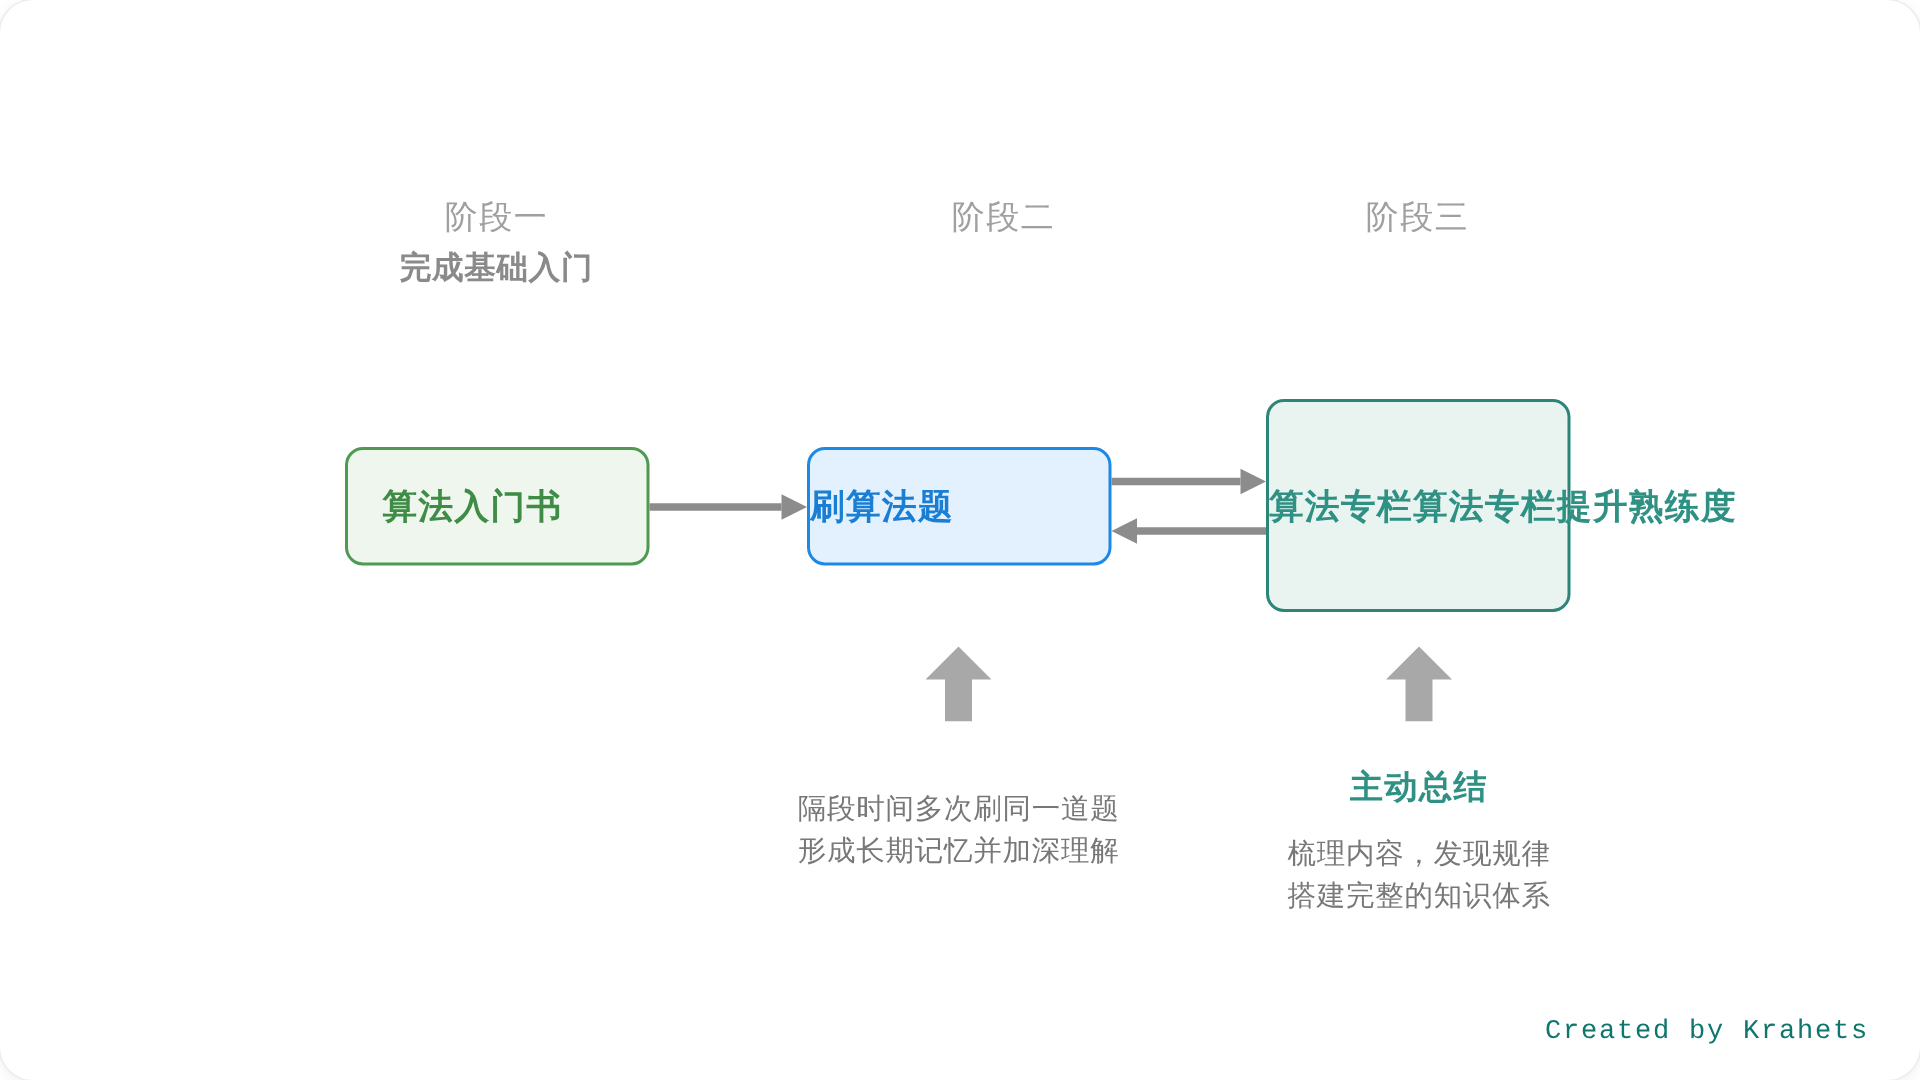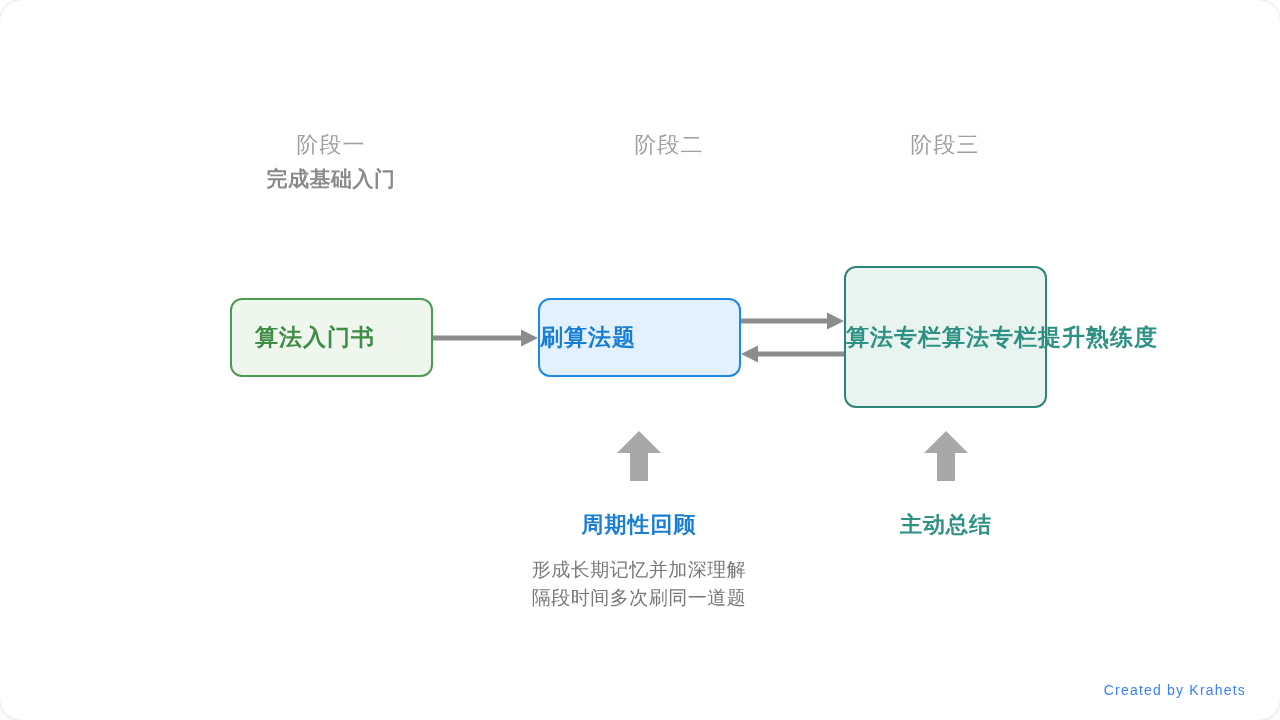--- a/index.html
+++ b/index.html
@@ -120,23 +120,23 @@
     color: #787878;
     line-height: 28px;
     letter-spacing: 0.5px;
   }
 
   
   #watermark {
     position: absolute;
     right: 34px;
     bottom: 22px;
-    font-family: Liberation Sans, sans-serif;
-    font-size: 14px;
-    color: #3b82f6;
+    font-family: Liberation Mono, monospace;
+    font-size: 18px;
+    color: #0f766e;
     letter-spacing: 1.2px;
   }
 </style>
 </head>
 <body>
 
 <div id="canvas">
 
   <div class="phase-head" style="left:211px; top:128px;">
     <div class="phase-label">阶段一</div>
@@ -192,26 +192,29 @@
     </svg>
   </div>
 
   <div class="up-arrow" style="left:924px; top:431px;">
     <svg width="44" height="50" viewBox="0 0 44 50">
       <polygon points="22,0 44,22 31,22 31,50 13,50 13,22 0,22" fill="#a8a8a8"></polygon>
     </svg>
   </div>
 
   <div class="annot" style="left:489px; top:510px;">
-    <div class="annot-title blue">周期性回顾</div>
     <div class="annot-desc">
+      <div>隔段时间多次刷同一道题</div>
       <div>形成长期记忆并加深理解</div>
-      <div>隔段时间多次刷同一道题</div>
     </div>
   </div>
 
   <div class="annot" style="left:796px; top:510px;">
     <div class="annot-title teal">主动总结</div>
+    <div class="annot-desc">
+      <div>梳理内容，发现规律</div>
+      <div>搭建完整的知识体系</div>
+    </div>
   </div>
 
   <div id="watermark">Created by Krahets</div>
 
 </div>
 
 </body></html>

